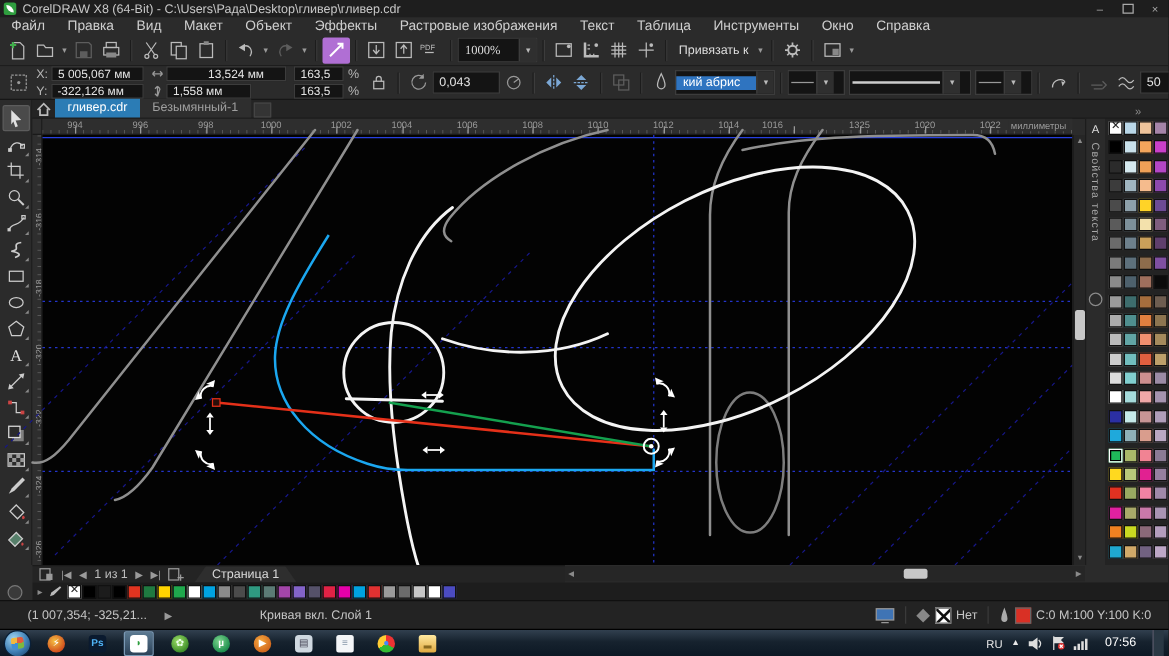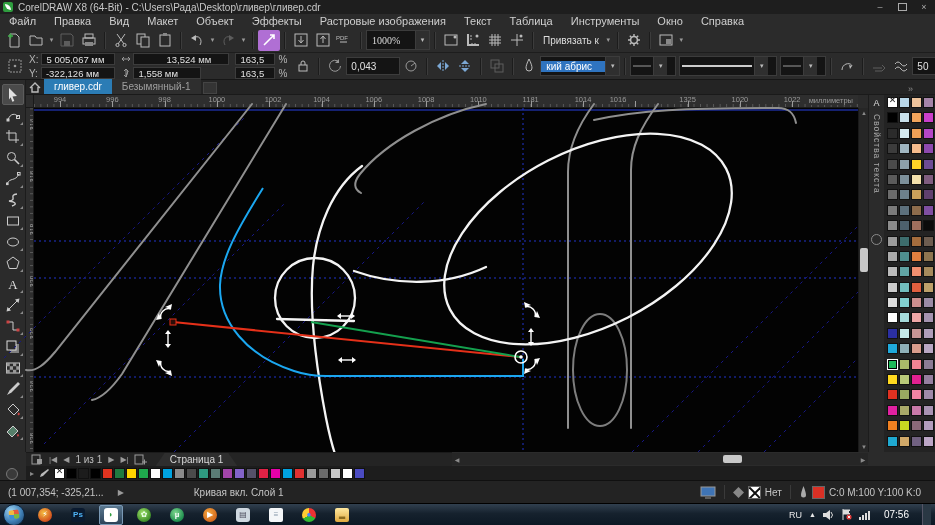--- a/index.html
+++ b/index.html
@@ -563,21 +563,21 @@
         <div class="hr-lab" style="left: 239px;">1002</div>
         <div class="hr-tick" style="left: 235.2px;"></div>
         <div class="hr-lab" style="left: 287.5px;">1004</div>
         <div class="hr-tick" style="left: 287.5px;"></div>
         <div class="hr-lab" style="left: 339.8px;">1006</div>
         <div class="hr-tick" style="left: 339.8px;"></div>
         <div class="hr-lab" style="left: 392.1px;">1008</div>
         <div class="hr-tick" style="left: 392.1px;"></div>
         <div class="hr-lab" style="left: 444.4px;">1010</div>
         <div class="hr-tick" style="left: 444.4px;"></div>
-        <div class="hr-lab" style="left: 496.7px;">1181</div>
+        <div class="hr-lab" style="left: 496.7px;">1012</div>
         <div class="hr-tick" style="left: 496.7px;"></div>
         <div class="hr-lab" style="left: 549px;">1014</div>
         <div class="hr-tick" style="left: 549px;"></div>
         <div class="hr-lab" style="left: 584px;">1016</div>
         <div class="hr-tick" style="left: 601.3px;"></div>
         <div class="hr-lab" style="left: 653.6px;">1325</div>
         <div class="hr-tick" style="left: 653.6px;"></div>
         <div class="hr-lab" style="left: 705.9px;">1020</div>
         <div class="hr-tick" style="left: 705.9px;"></div>
         <div class="hr-lab" style="left: 758.2px;">1022</div>
@@ -871,21 +871,21 @@
         <div class="sw" style="background: rgb(225, 49, 49);"></div>
         <div class="sw" style="background: rgb(155, 155, 155);"></div>
         <div class="sw" style="background: rgb(107, 107, 107);"></div>
         <div class="sw" style="background: rgb(199, 199, 199);"></div>
         <div class="sw" style="background: rgb(255, 255, 255);"></div>
         <div class="sw" style="background: rgb(75, 75, 193);"></div>
       </div>
   </div>
 
   <div id="statusbar" class="abs">
-    <span style="margin-left:8px;">(1 007,354; -325,21...</span>
+    <span style="margin-left:22px;">(1 007,354; -325,21...</span>
     <span style="margin-left:14px;color:#9a9a9a;font-size:8px;">▶</span>
     <span style="margin-left:70px;">Кривая вкл. Слой 1</span>
     <div style="margin-left:auto;display:flex;align-items:center;">
       <svg width="16" height="13">
           <rect x="1" y="1" width="14" height="9" fill="#3f74b5" stroke="#999"></rect>
           <path d="M5 12h6" stroke="#999"></path>
         </svg>
       <div class="st-sep"></div>
       <svg width="11" height="11">
           <path d="M5.5 0L11 5.5 5.5 11 0 5.5z" fill="#888"></path>

